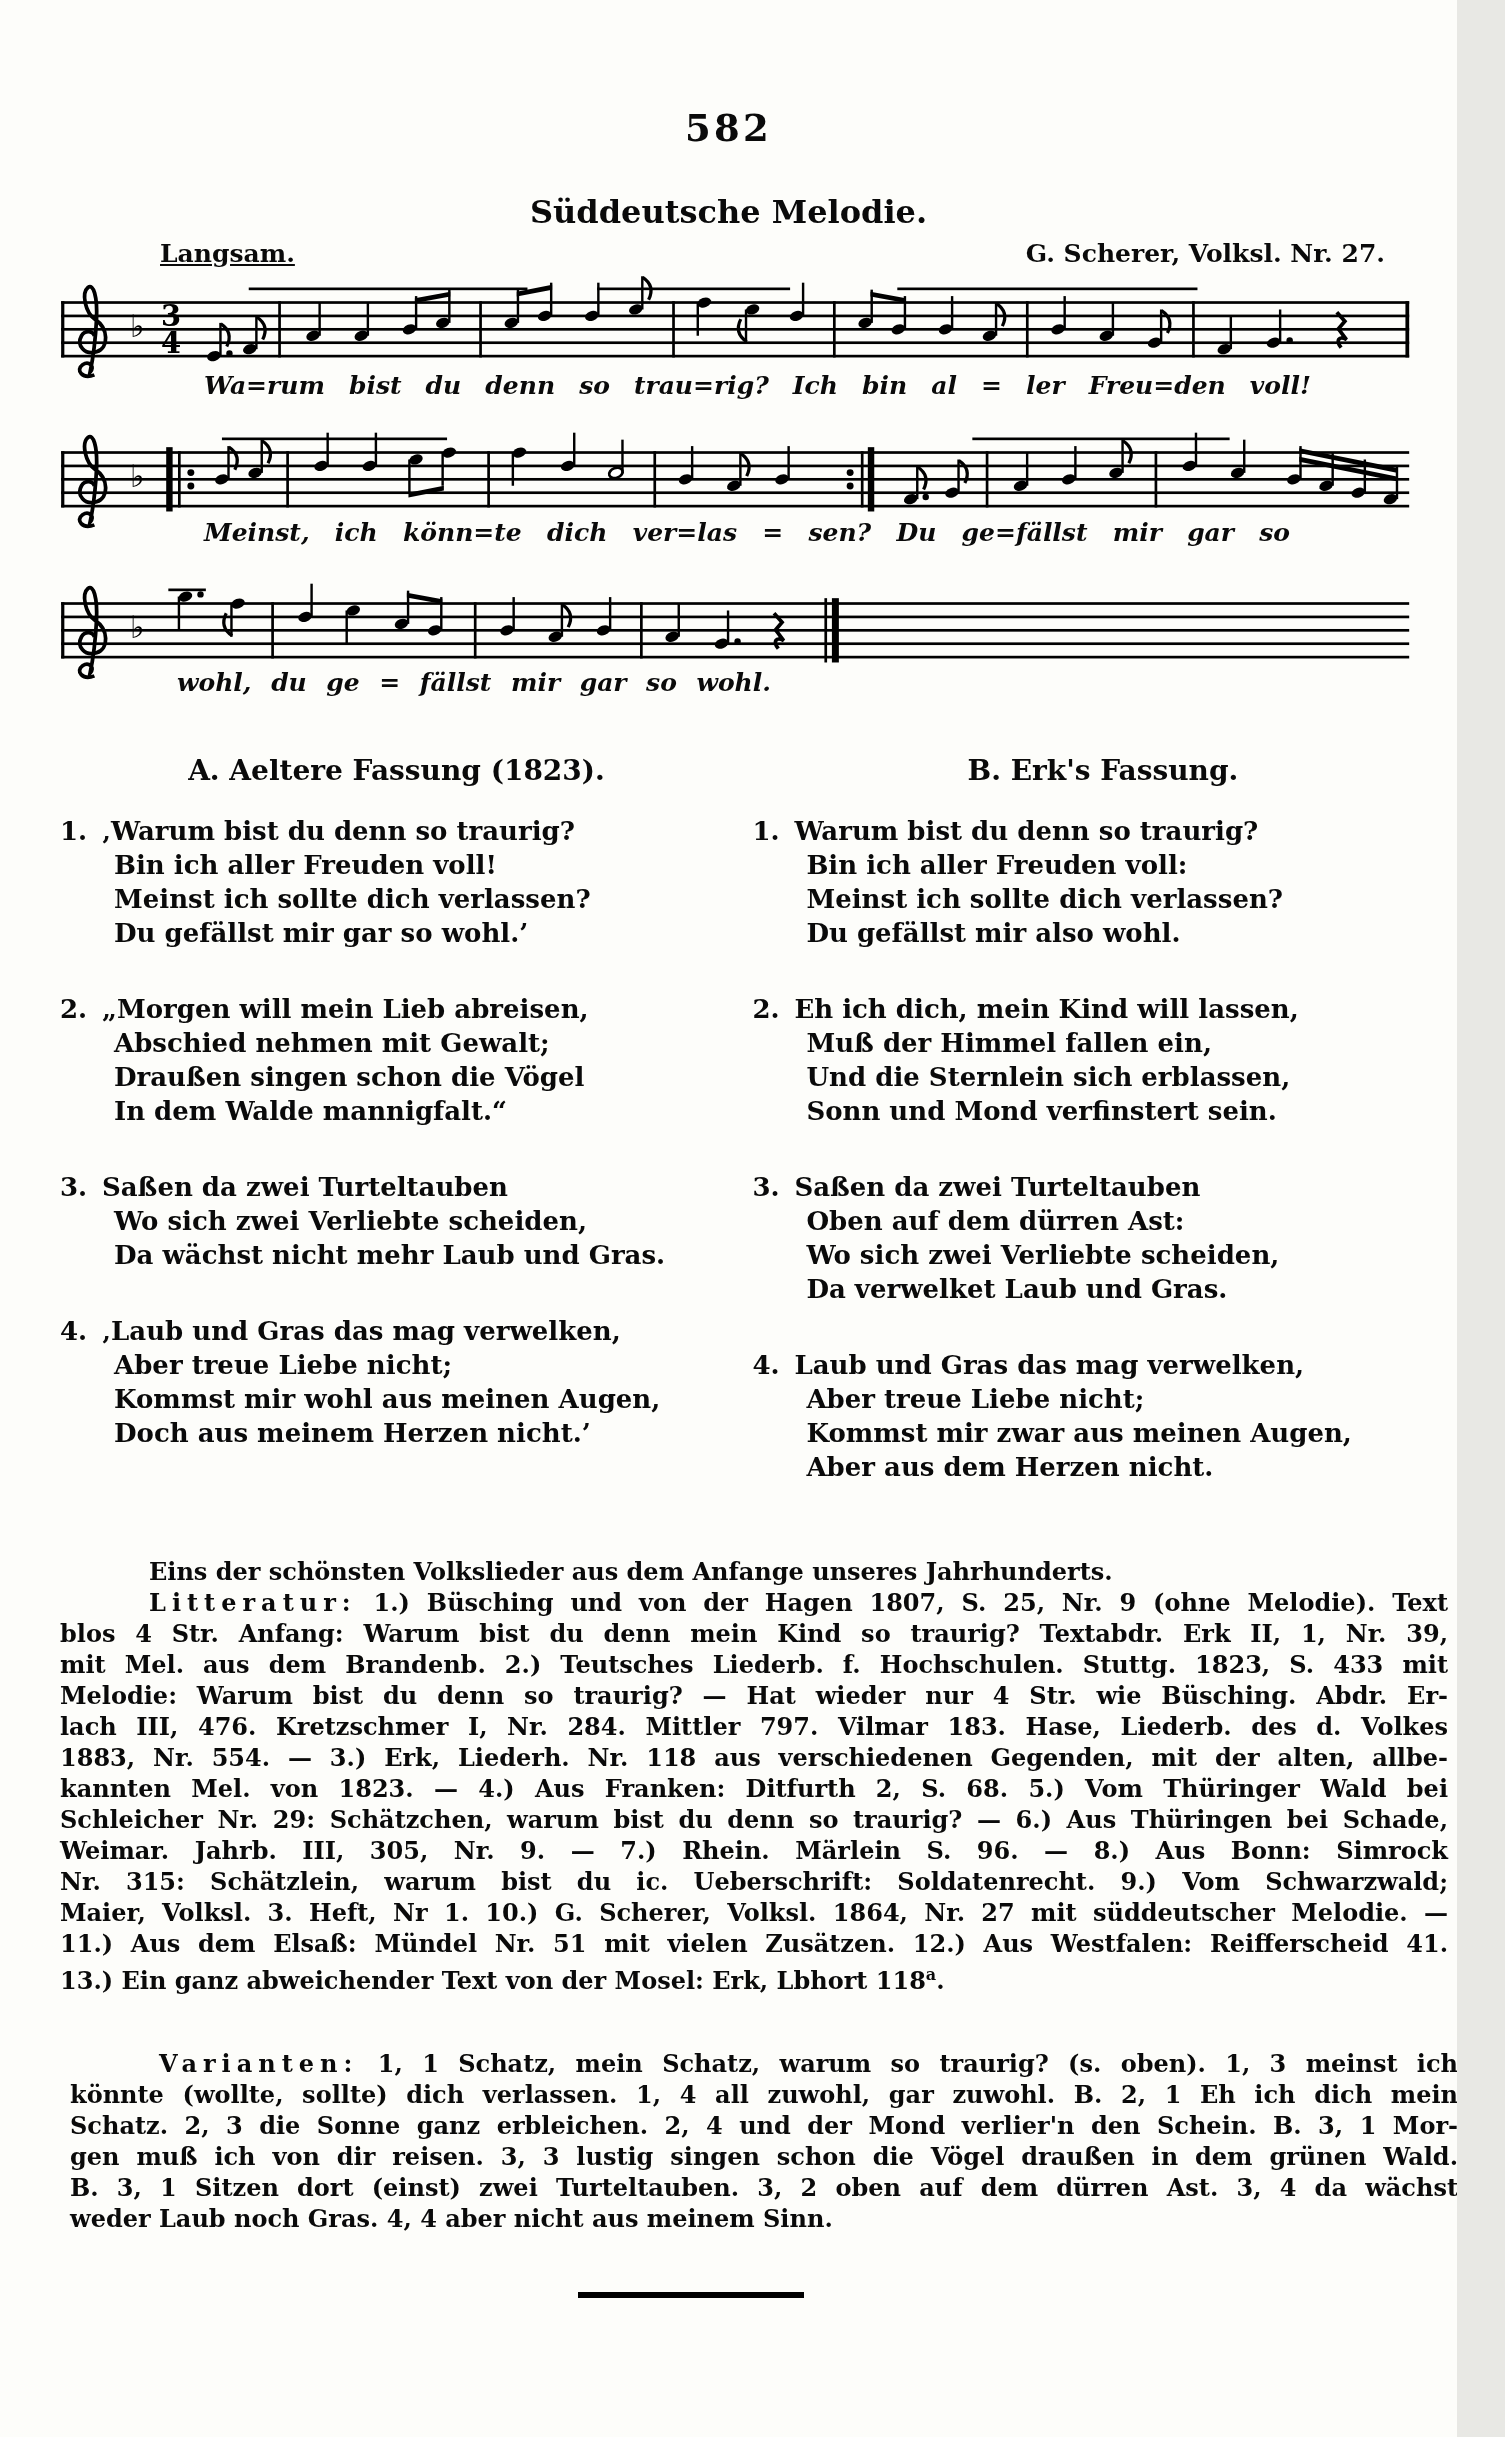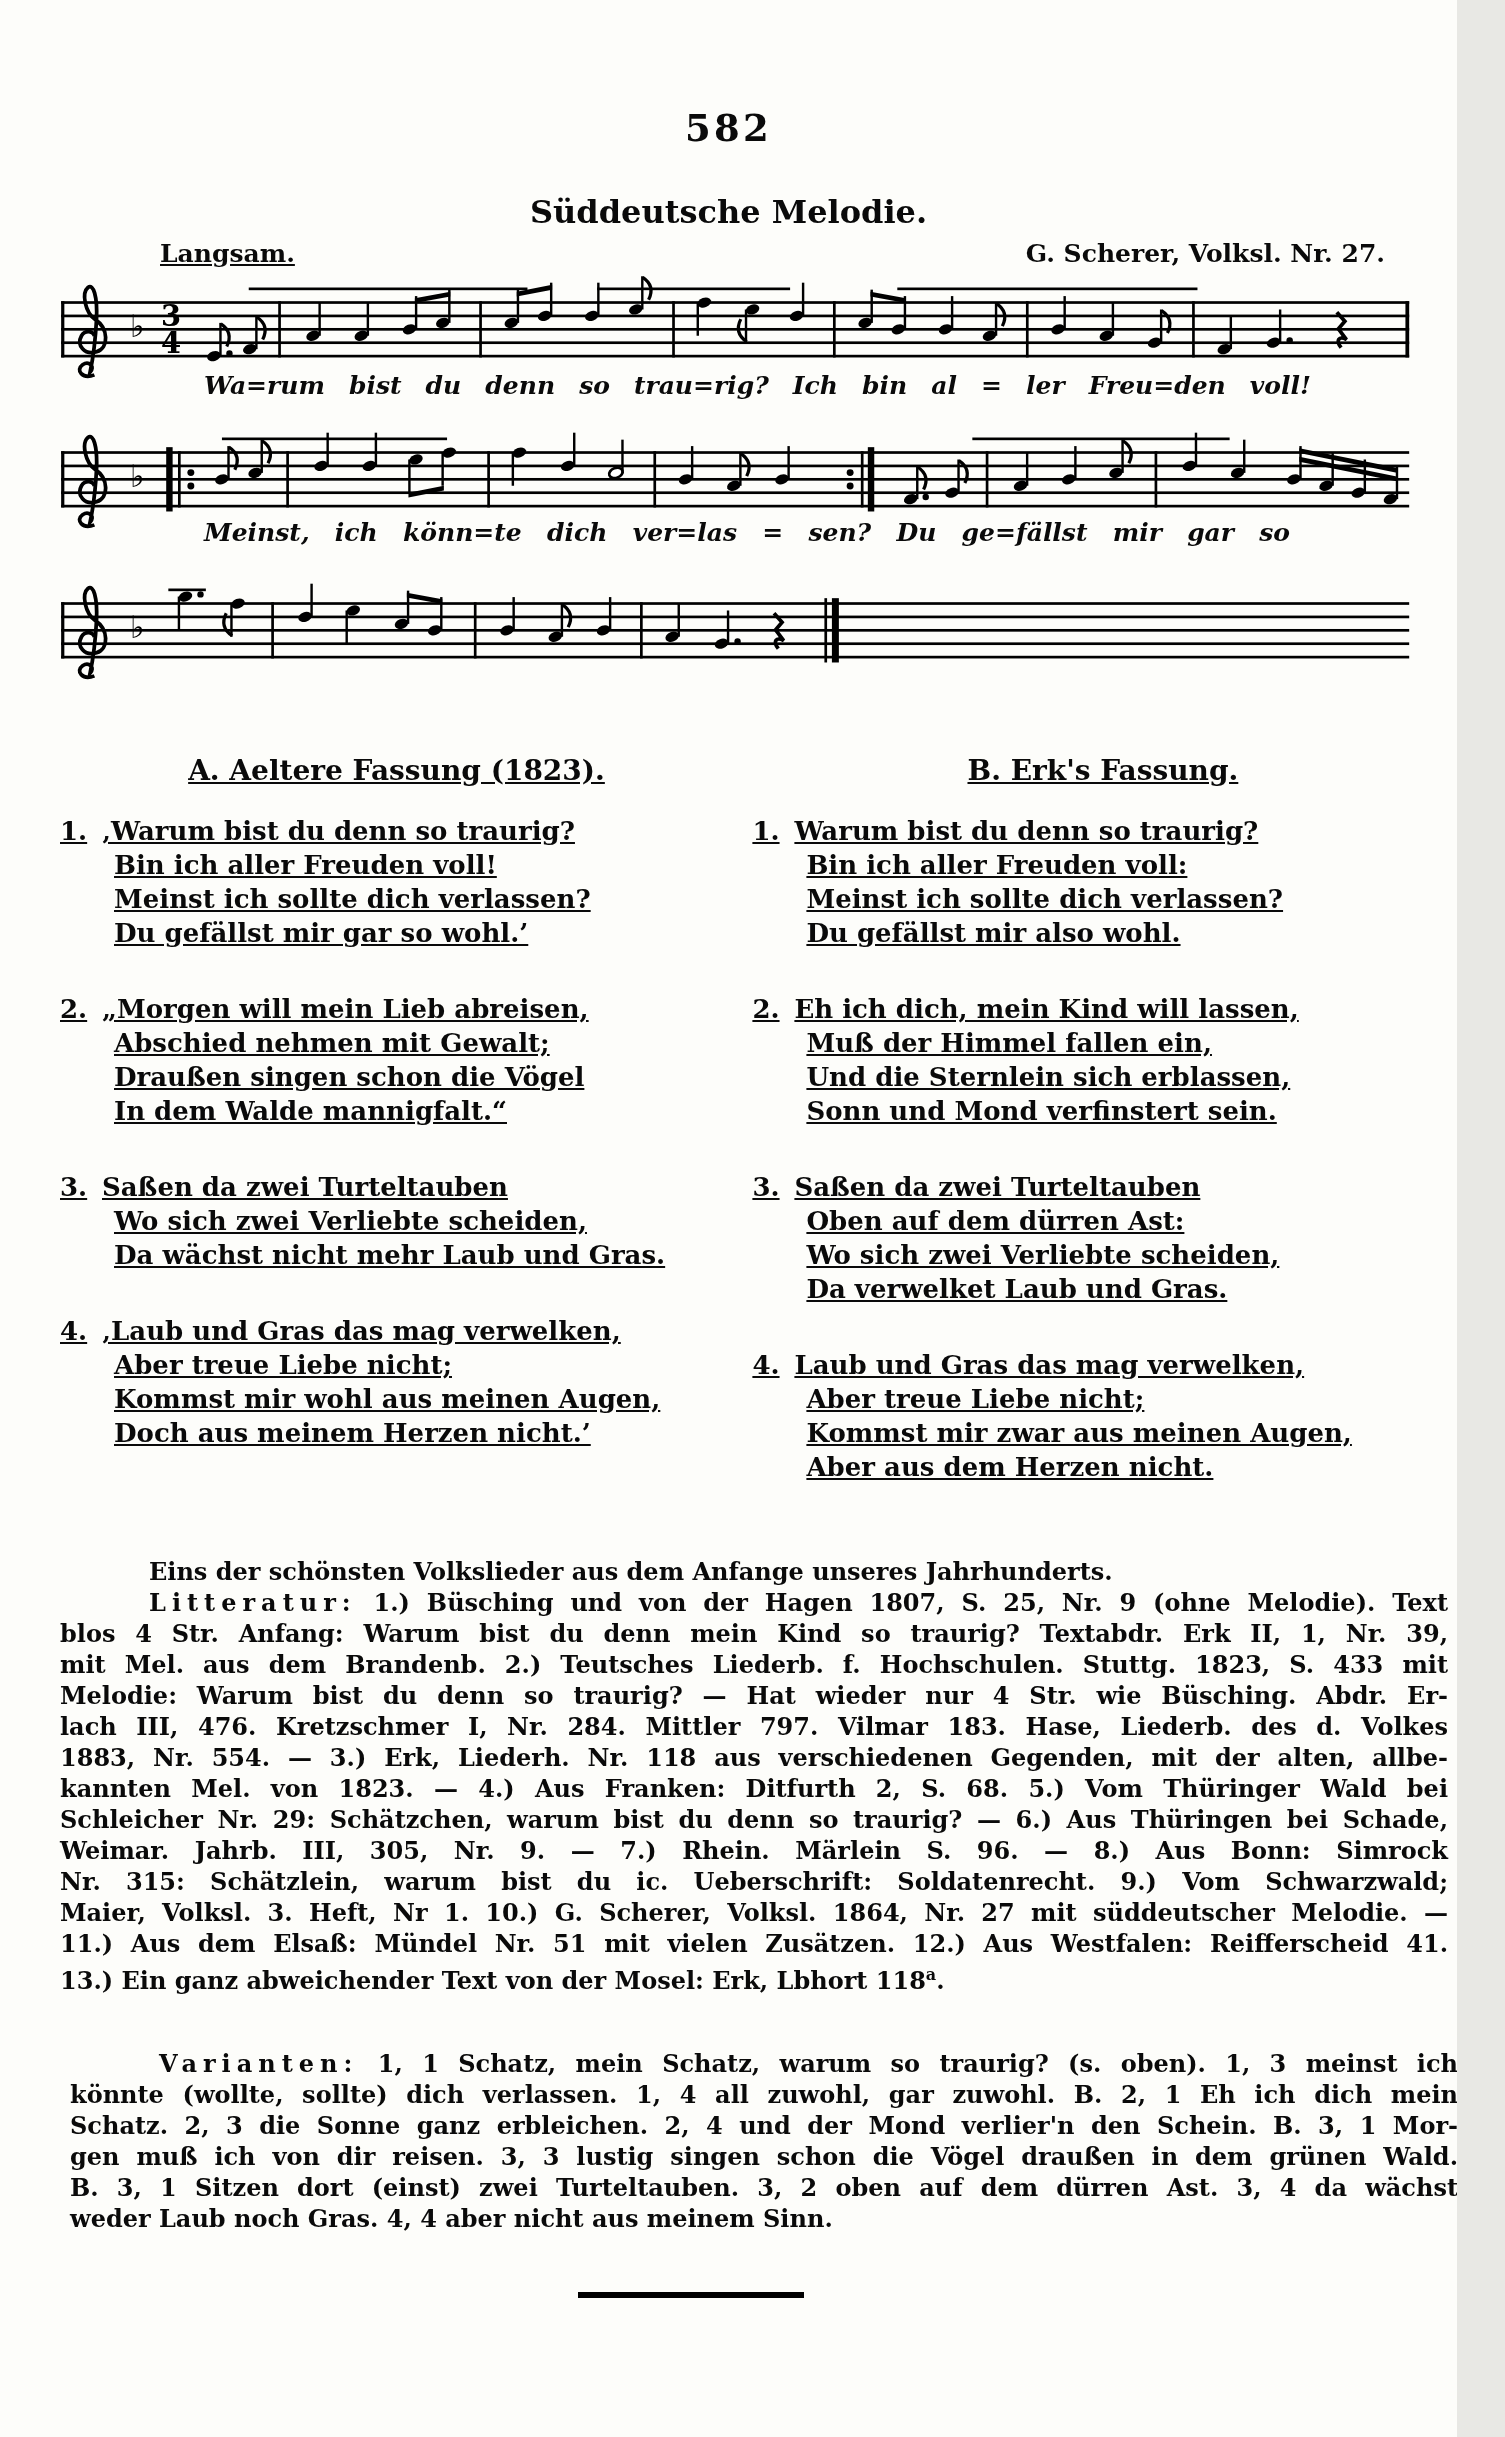--- a/index.html
+++ b/index.html
@@ -11,21 +11,21 @@
   .pagenum{top:106px;left:0;width:100%;text-align:center;font-size:37px;letter-spacing:3.2px;}
   .title{top:193px;left:0;width:100%;text-align:center;font-size:32px;}
   .tempo{top:239px;left:160px;font-size:25px;text-decoration:underline;}
   .source{top:239px;left:780px;width:605px;text-align:right;font-size:25px;}
   svg.staff{position:absolute;left:59px;width:1355px;height:134px;fill:#000;}
   #staff1{top:265px;} #staff2{top:415px;} #staff3{top:566px;}
   .lyric{position:absolute;font-size:25px;line-height:32px;text-align:justify;text-align-last:justify;font-style:italic;}
   #lyric1{top:370px;left:204px;width:1107px;}
   #lyric2{top:517px;left:204px;width:1086px;}
   #lyric3{top:667px;left:177px;width:594px;}
-  .cols{position:absolute;top:752px;left:60px;width:1394px;display:flex;text-decoration:underline;}
+  .cols{position:absolute;top:752px;left:60px;width:1394px;display:flex;}
   .colA{width:673px;margin-right:19.4px;}
   .colB{width:701px;}
   .colhead{text-align:center;font-size:28px;line-height:38px;margin:0 0 24px 0;}
   .verse{display:flex;margin-bottom:42px;font-size:26px;line-height:34px;}
   .verse:last-child{margin-bottom:0;}
   .vnum{width:42px;flex:none;}
   .vtext{flex:1;}
   .vline:not(:first-child){margin-left:12px;}
   .notes{position:absolute;top:1556px;left:60px;width:1388px;font-size:24px;line-height:31px;}
   .varianten{position:absolute;top:2048px;left:60px;width:1388px;font-size:24px;line-height:31px;margin-left:10px;}
@@ -227,20 +227,21 @@
       <polygon points="645,50 711,62 711,71 645,59"></polygon>
       <use href="#nu" x="832" y="120"></use>
         <use href="#eu" x="922" y="132"></use>
         <use href="#nu" x="1012" y="120"></use>
       <use href="#nu" x="1140" y="132"></use>
         <use href="#nu" x="1232" y="145"></use>
         <circle cx="1262" cy="141" r="6"></circle>
       <use href="#qrest" transform="translate(1330,88)"></use>
     </g>
   </svg>
+  <div class="lyric" id="lyric3">wohl, du ge = fällst mir gar so wohl.</div>
 
   <div class="cols">
     <div class="colA">
       <div class="colhead">A. Aeltere Fassung (1823).</div>
 
       <div class="verse">
         <div class="vnum">1.</div>
         <div class="vtext">
           <div class="vline">‚Warum bist du denn so traurig?</div>
           <div class="vline">Bin ich aller Freuden voll!</div>

